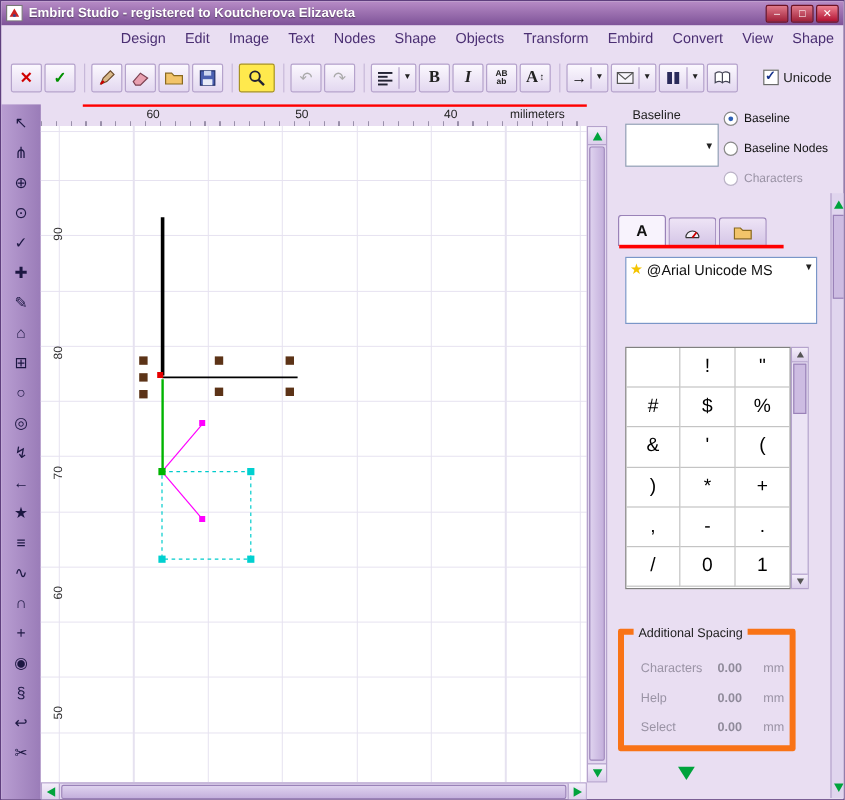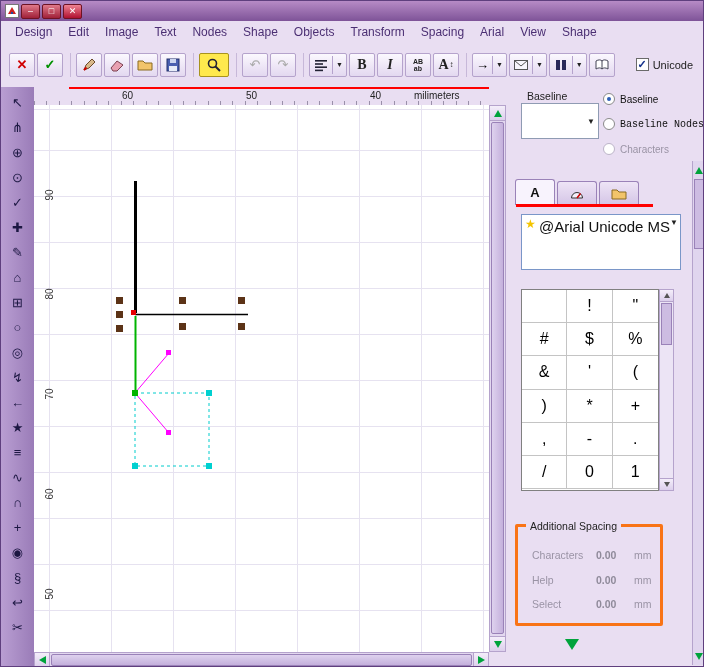--- a/index.html
+++ b/index.html
@@ -7,21 +7,21 @@
   .window{position:relative;width:704px;height:667px;background:#e9def2;font-family:"Liberation Sans",sans-serif;border:1px solid #5f3f7e;overflow:hidden;}
 
   
   .titlebar{position:absolute;left:0;top:0;right:0;height:20px;background:linear-gradient(#b78bc6,#7e5398);display:flex;align-items:center;padding:0 4px;}
   .app-icon{width:14px;height:14px;display:block;}
   .title{color:#fff;font-size:11px;font-weight:bold;margin-left:5px;flex:1;text-shadow:0 1px 1px rgba(0,0,0,.45);white-space:nowrap;overflow:hidden;}
   .winbtn{width:19px;height:15px;margin-left:2px;background:linear-gradient(#e0798a,#a02038);border:1px solid #6d1324;border-radius:2px;color:#fff;font-size:9px;line-height:12px;text-align:center;padding:0;font-family:"Liberation Sans",sans-serif;}
   .winbtn.close{background:linear-gradient(#ef8292,#b01030);}
 
   
-  .menubar{position:absolute;top:20px;left:0;right:0;height:21px;display:flex;align-items:center;padding-left:6px;}
+  .menubar{position:absolute;top:20px;left:0;right:0;height:21px;display:flex;align-items:center;padding-left:6px;justify-content:flex-end;}
   .menu-item{font-size:12px;color:#4b2f73;padding:2px 8px;white-space:nowrap;}
 
   
   .toolbar{position:absolute;top:41px;left:0;right:0;height:45px;display:flex;align-items:center;padding-left:8px;}
   .tbtn{width:26px;height:24px;background:linear-gradient(#fbf8fe,#e3d8f0);border:1px solid #b5a3cc;border-radius:2px;display:flex;align-items:center;justify-content:center;margin-right:2px;font-size:13px;color:#222;padding:0;flex:none;}
   .tbtn.red{color:#d00000;font-weight:bold;}
   .tbtn.green{color:#009000;font-weight:bold;}
   .tbtn.disabled{color:#aaa;}
   .tbtn.yellow{background:#ffe94d;border-color:#a8931e;width:30px;}
   .tbtn .stack{display:flex;flex-direction:column;line-height:7px;font-size:7px;font-weight:bold;}
@@ -36,21 +36,21 @@
   .unicode-label{font-size:11px;color:#222;}
 
   
   .redline1{position:absolute;left:68px;top:86px;width:420px;height:2px;background:#f00;}
   .redline2{position:absolute;left:9px;top:117px;width:137px;height:3px;background:#f00;}
 
   
   .hruler{position:absolute;left:33px;top:88px;width:455px;height:16px;font-size:10px;color:#222;}
   .hruler::after{content:"";position:absolute;left:0;right:0;bottom:0;height:4px;background:repeating-linear-gradient(to right,#9a90aa 0 1px,transparent 1px 12.4px);}
   .hlabel{position:absolute;top:1px;}
-  .hl0{left:88px;} .hl1{left:212px;} .hl2{left:336px;} .hunit{left:380px;}
+  .hl0{left:88px;} .hl1{left:212px;} .hl2{left:336px;} .hunit{left:391px;}
 
   
   .lefttools{position:absolute;left:0;top:86px;width:33px;bottom:0;background:linear-gradient(to right,#b99ed2,#9a7cb8);display:flex;flex-direction:column;align-items:center;padding-top:4px;gap:3px;}
   .tool{width:22px;height:22px;display:flex;align-items:center;justify-content:center;font-size:13px;color:#1c1742;flex:none;}
 
   
   .canvas{position:absolute;left:33px;top:104px;width:455px;height:547px;background:#fff;
     background-image:repeating-linear-gradient(to right,#e6e2f0 0 1px,transparent 1px 62px),
                      repeating-linear-gradient(to bottom,#e6e2f0 0 1px,transparent 1px 46px);
     background-position:15px 0,0 45px;}
@@ -74,45 +74,45 @@
   .tri-right{width:0;height:0;border-top:4px solid transparent;border-bottom:4px solid transparent;border-left:7px solid #00a33c;}
   .tri-up-sm{width:0;height:0;border-left:3px solid transparent;border-right:3px solid transparent;border-bottom:5px solid #555;}
   .tri-down-sm{width:0;height:0;border-left:3px solid transparent;border-right:3px solid transparent;border-top:5px solid #555;}
 
   
   .rightpanel{position:absolute;left:506px;top:86px;width:185px;bottom:0;}
   .bl-title{position:absolute;left:20px;top:3px;font-size:10.5px;color:#222;}
   .bl-combo{position:absolute;left:14px;top:16px;width:78px;height:36px;background:#fff;border:1px solid #8f9bb3;}
   .bl-caret{position:absolute;right:3px;top:13px;font-size:8px;color:#222;}
   .radio-row{position:absolute;left:96px;display:flex;align-items:center;gap:5px;font-size:10px;color:#111;white-space:nowrap;}
-  .r0{top:6px;} .r1{top:31px;font-family:Liberation Mono, monospace;} .r2{top:56px;color:#9a93a5;}
+  .r0{top:6px;} .r1{top:31px;} .r2{top:56px;color:#9a93a5;}
   .radio{width:12px;height:12px;border-radius:50%;background:#fff;border:1px solid #8a8a8a;position:relative;flex:none;}
   .radio.sel::after{content:"";position:absolute;inset:3px;border-radius:50%;background:#2e5fb7;}
   .radio.dis{border-color:#bcb4c8;}
 
   .tabs{position:absolute;left:8px;top:92px;display:flex;align-items:flex-end;height:26px;}
   .tab{width:40px;height:24px;background:linear-gradient(#eee4f6,#d4c5e6);border:1px solid #9a82b8;border-bottom:none;border-radius:3px 3px 0 0;display:flex;align-items:center;justify-content:center;font-size:13px;font-weight:bold;color:#111;margin-right:2px;}
   .tab.sel{background:#f8f3fd;height:26px;}
 
   .fontbox{position:absolute;left:14px;top:127px;width:160px;height:56px;background:#fff;border:1px solid #7a96c8;}
   .fb-star{position:absolute;left:3px;top:2px;color:#f4c400;font-size:12px;}
-  .fb-name{position:absolute;left:17px;top:3px;font-size:15px;color:#111;white-space:nowrap;}
+  .fb-name{position:absolute;left:17px;top:3px;font-size:12px;color:#111;white-space:nowrap;}
   .fb-caret{position:absolute;right:2px;top:3px;font-size:8px;color:#222;}
   .fb-preview{position:absolute;left:4px;top:16px;width:150px;height:38px;font-size:27px;color:#000;white-space:nowrap;overflow:hidden;}
 
   .chargrid{position:absolute;left:14px;top:202px;width:138px;height:202px;background:#fff;border:1px solid #808080;display:grid;grid-template-columns:repeat(3,1fr);grid-auto-rows:33.2px;}
   .cell{border-right:1px solid #c4c4c4;border-bottom:1px solid #c4c4c4;display:flex;align-items:center;justify-content:center;font-size:16px;color:#000;}
   .cell:nth-child(3n){border-right:none;}
   .gridscroll{position:absolute;left:152px;top:202px;width:15px;height:202px;background:#ece4f5;border:1px solid #b5a3cc;}
   .gridscroll .gbtn{position:absolute;left:0;width:13px;height:12px;display:flex;align-items:center;justify-content:center;background:linear-gradient(#f4eefa,#dccfec);}
   .gridscroll .up{top:0;border-bottom:1px solid #b5a3cc;}
   .gridscroll .down{bottom:0;border-top:1px solid #b5a3cc;}
   .gthumb{position:absolute;left:1px;top:13px;width:11px;height:42px;background:#cdbce2;border:1px solid #9a82b8;}
 
-  .spacing{position:absolute;left:8px;top:437px;width:148px;height:102px;border:3px solid #f97316;border-radius:2px;}
+  .spacing{position:absolute;left:8px;top:437px;width:148px;height:102px;border:5px solid #f97316;border-radius:2px;}
   .sp-title{position:absolute;left:8px;top:-7px;background:#e9def2;padding:0 4px;font-size:10.5px;color:#222;white-space:nowrap;}
   .sp-row{position:absolute;left:14px;font-size:10.5px;color:#9a93a5;display:flex;align-items:baseline;white-space:nowrap;}
   .sp0{top:22px;} .sp1{top:47px;} .sp2{top:71px;}
   .sp-label{width:64px;}
   .sp-value{font-weight:bold;color:#8f8a9a;width:34px;}
   .sp-unit{margin-left:4px;}
 
   .greendown{position:absolute;left:52px;top:548px;width:26px;height:18px;display:flex;align-items:center;justify-content:center;background:transparent;border:none;padding:0;}
   .greendown .tri-down{border-left-width:7px;border-right-width:7px;border-top-width:11px;}
 
@@ -125,36 +125,37 @@
 <body>
 
 <div class="window">
 
   <div class="titlebar">
     <svg class="app-icon" width="14" height="14" viewBox="0 0 14 14">
         <rect x="0.5" y="0.5" width="13" height="13" fill="#fff" stroke="#777"></rect>
         <path d="M3 10 L7 3 L11 10 Z" fill="#c22"></path>
         <rect x="6" y="8" width="2" height="2" fill="#234a9a"></rect>
       </svg>
+    <span class="title">Embird Studio - registered to Koutcherova Elizaveta</span>
     <button class="winbtn">–</button>
     <button class="winbtn">□</button>
     <button class="winbtn close">✕</button>
   </div>
 
   <div class="menubar">
     <span class="menu-item">Design</span>
     <span class="menu-item">Edit</span>
     <span class="menu-item">Image</span>
     <span class="menu-item">Text</span>
     <span class="menu-item">Nodes</span>
     <span class="menu-item">Shape</span>
     <span class="menu-item">Objects</span>
     <span class="menu-item">Transform</span>
-    <span class="menu-item">Spacing</span>
-    <span class="menu-item">Arial</span>
+    <span class="menu-item">Embird</span>
+    <span class="menu-item">Convert</span>
     <span class="menu-item">View</span>
     <span class="menu-item">Shape</span>
   </div>
 
   <div class="toolbar">
     <button class="tbtn red">✕</button>
     <button class="tbtn green">✓</button>
     <span class="sep"></span>
     <button class="tbtn">
         <svg width="16" height="16" viewBox="0 0 16 16">

